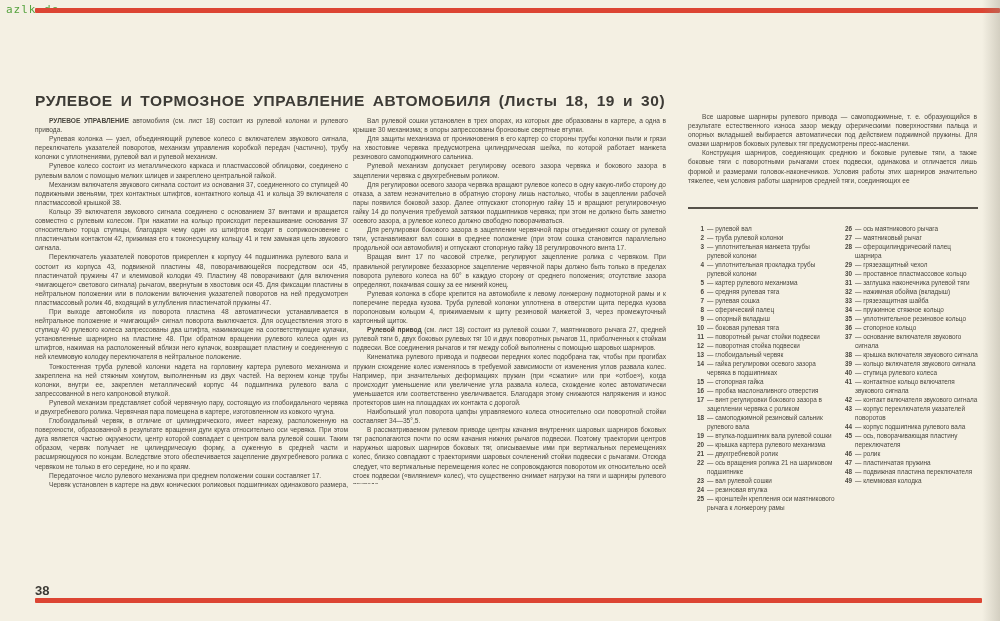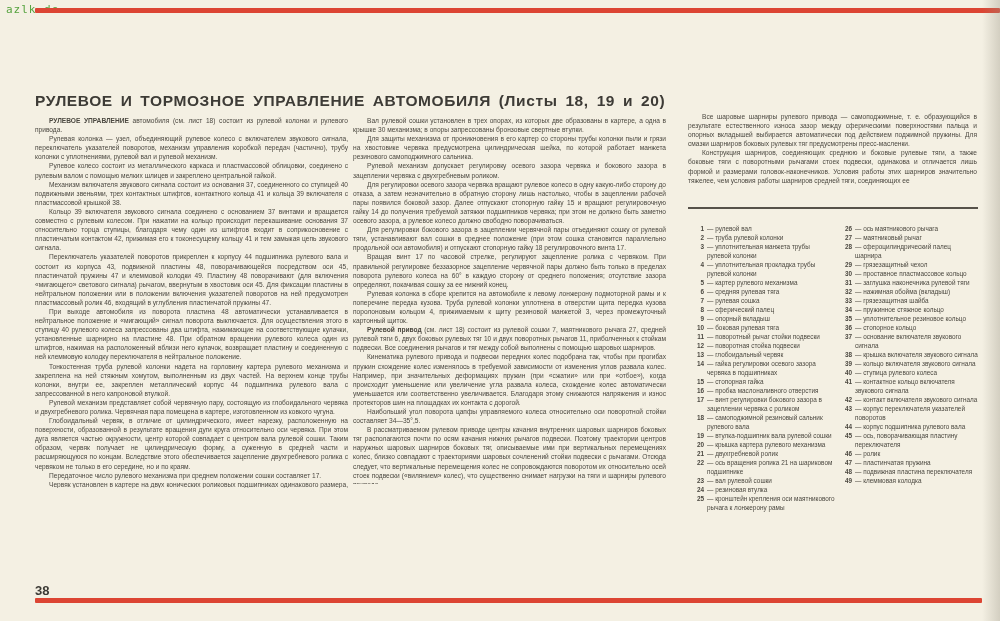--- a/index.html
+++ b/index.html
@@ -45,21 +45,21 @@
     font-size:13px;font-weight:bold;color:#3d3b36;
   }
 </style>
 </head>
 <body>
 
 <div class="watermark">azlk.de</div>
 <div class="bar bar-top"></div>
 <div class="paper-shade"></div>
 
-<h1 class="page-title">РУЛЕВОЕ И ТОРМОЗНОЕ УПРАВЛЕНИЕ АВТОМОБИЛЯ (Листы 18, 19 и 20)</h1>
+<h1 class="page-title">РУЛЕВОЕ И ТОРМОЗНОЕ УПРАВЛЕНИЕ АВТОМОБИЛЯ (Листы 18, 19 и 30)</h1>
 
 <div class="col col-left">
 
     <p class="para"><b>РУЛЕВОЕ УПРАВЛЕНИЕ</b><span> автомобиля (см. лист 18) состоит из рулевой колонки и рулевого привода.</span></p>
 
     <p class="para"><b></b><span>Рулевая колонка — узел, объединяющий рулевое колесо с включателем звукового сигнала, переключатель указателей поворотов, механизм управления коробкой передач (частично), трубу колонки с уплотнениями, рулевой вал и рулевой механизм.</span></p>
 
     <p class="para"><b></b><span>Рулевое колесо состоит из металлического каркаса и пластмассовой облицовки, соединено с рулевым валом с помощью мелких шлицев и закреплено центральной гайкой.</span></p>
 
     <p class="para"><b></b><span>Механизм включателя звукового сигнала состоит из основания 37, соединенного со ступицей 40 подвижными звеньями, трех контактных штифтов, контактного кольца 41 и кольца 39 включателя с пластмассовой крышкой 38.</span></p>

